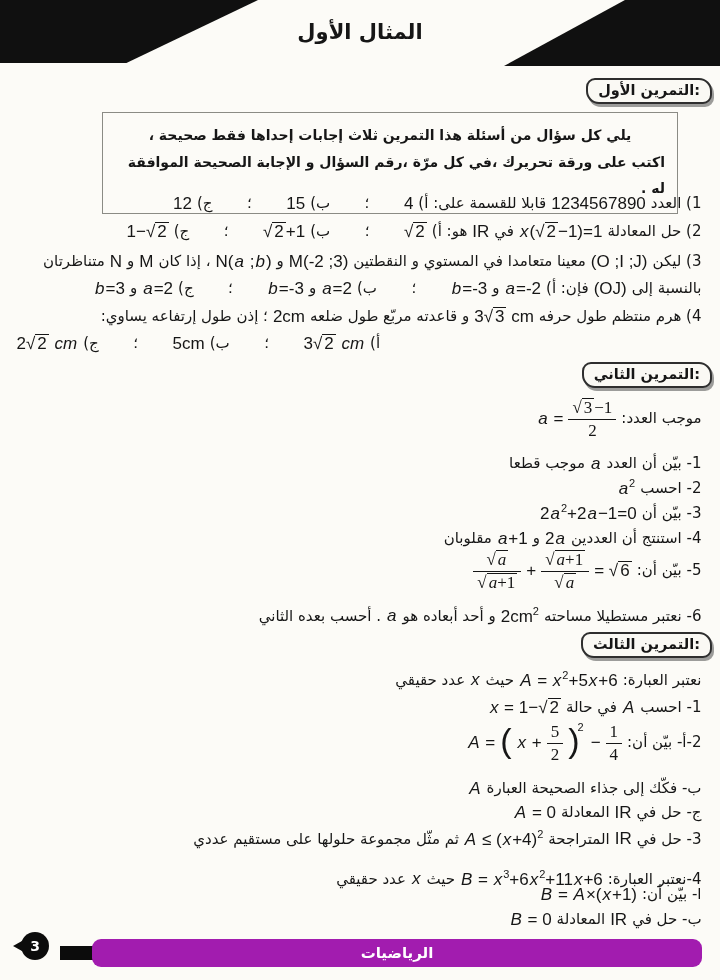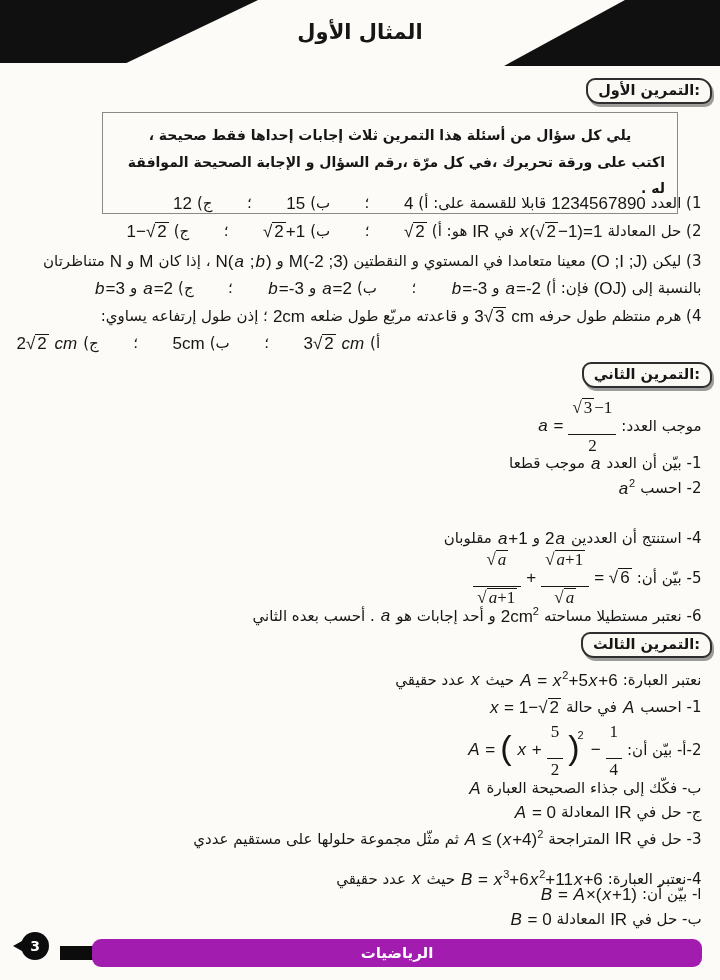--- a/index.html
+++ b/index.html
@@ -40,21 +40,21 @@
   .math{font-family:Liberation Sans, sans-serif;font-size:17px;
     unicode-bidi:isolate;white-space:nowrap;}
   .math i{font-style:italic;margin:0 1px;}
   sup{font-size:11px;}
   .sq{white-space:nowrap;}
   .sqb{display:inline-block;border-top:1.4px solid #161616;line-height:1.1;padding:0 2px;}
   .eq{display:inline-flex;direction:ltr;align-items:center;gap:5px;vertical-align:middle;
     font-family:"Liberation Serif","DejaVu Serif",serif;font-size:17px;}
   .fr{display:inline-flex;direction:ltr;flex-direction:column;text-align:center;
     vertical-align:middle;line-height:1.15;font-family:"Liberation Serif","DejaVu Serif",serif;font-size:17px;}
-  .nu{border-bottom:1.4px solid #161616;padding:0 4px 16px;}
+  .nu{border-bottom:1.4px solid #161616;padding:0 4px 1px;}
   .de{padding:1px 4px 0;}
   .bp{font-size:34px;font-weight:300;line-height:.8;}
   .psup{font-size:11px;position:relative;top:-14px;left:-2px;}
   
   .l-q1{top:192px;}  .l-q2{top:220px;}
   .l-q3a{top:250px;} .l-q3b{top:277px;}
   .l-q4a{top:305px;} .l-q4b{top:332px;}
   .l-e2intro{top:398px;} .l-e2i1{top:452px;} .l-e2i2{top:476px;}
   .l-e2i3{top:501px;} .l-e2i4{top:527px;} .l-e2i5{top:550px;} .l-e2i6{top:604px;}
   .l-e3intro{top:668px;} .l-e3i1{top:696px;} .l-e3i2a{top:722px;}
@@ -100,34 +100,35 @@
 
   <div class="line l-e2intro"><span class="ar">موجب العدد:</span><span class="eq" dir="ltr">
         <span class="math" dir="ltr"><i>a</i> =</span>
         <span class="fr" dir="ltr">
           <span class="nu"><span class="sq">√<span class="sqb">3</span></span>−1</span>
           <span class="de">2</span>
         </span>
       </span></div>
   <div class="line l-e2i1"><span class="ar">1- بيّن أن العدد</span><span class="math" dir="ltr"><i>a</i></span><span class="ar">موجب قطعا</span></div>
   <div class="line l-e2i2"><span class="ar">2- احسب</span><span class="math" dir="ltr"><i>a</i><sup>2</sup></span></div>
+  <div class="line l-e2i3"><span class="ar">3- بيّن أن</span><span class="math" dir="ltr">2<i>a</i><sup>2</sup>+2<i>a</i>−1=0</span></div>
   <div class="line l-e2i4"><span class="ar">4- استنتج أن العددين</span><span class="math" dir="ltr">2<i>a</i></span><span class="ar">و</span><span class="math" dir="ltr"><i>a</i>+1</span><span class="ar">مقلوبان</span></div>
   <div class="line l-e2i5"><span class="ar">5- بيّن أن:</span><span class="eq" dir="ltr">
         <span class="fr" dir="ltr">
           <span class="nu"><span class="sq">√<span class="sqb"><i>a</i></span></span></span>
           <span class="de"><span class="sq">√<span class="sqb"><i>a</i>+1</span></span></span>
         </span>
         <span class="math" dir="ltr">+</span>
         <span class="fr" dir="ltr">
           <span class="nu"><span class="sq">√<span class="sqb"><i>a</i>+1</span></span></span>
           <span class="de"><span class="sq">√<span class="sqb"><i>a</i></span></span></span>
         </span>
         <span class="math" dir="ltr">= <span class="sq">√<span class="sqb">6</span></span></span>
       </span></div>
-  <div class="line l-e2i6"><span class="ar">6- نعتبر مستطيلا مساحته</span><span class="math" dir="ltr">2cm<sup>2</sup></span><span class="ar">و أحد إجابات هو</span><span class="math" dir="ltr"><i>a</i></span><span class="ar">. أحسب بعده الثاني</span></div>
+  <div class="line l-e2i6"><span class="ar">6- نعتبر مستطيلا مساحته</span><span class="math" dir="ltr">2cm<sup>2</sup></span><span class="ar">و أحد أبعاده هو</span><span class="math" dir="ltr"><i>a</i></span><span class="ar">. أحسب بعده الثاني</span></div>
 
   <div class="badge badge-ex3">التمرين الثالث:</div>
 
   <div class="line l-e3intro"><span class="ar">نعتبر العبارة:</span><span class="math" dir="ltr"><i>A</i> = <i>x</i><sup>2</sup>+5<i>x</i>+6</span><span class="ar">حيث</span><span class="math" dir="ltr"><i>x</i></span><span class="ar">عدد حقيقي</span></div>
   <div class="line l-e3i1"><span class="ar">1- احسب</span><span class="math" dir="ltr"><i>A</i></span><span class="ar">في حالة</span><span class="math" dir="ltr"><i>x</i> = 1−<span class="sq">√<span class="sqb">2</span></span></span></div>
   <div class="line l-e3i2a"><span class="ar">2-أ- بيّن أن:</span><span class="eq" dir="ltr">
         <span class="math" dir="ltr"><i>A</i> =</span>
         <span class="math" dir="ltr"><span class="bp">(</span></span>
         <span class="math" dir="ltr"><i>x</i> +</span>
         <span class="fr" dir="ltr">

